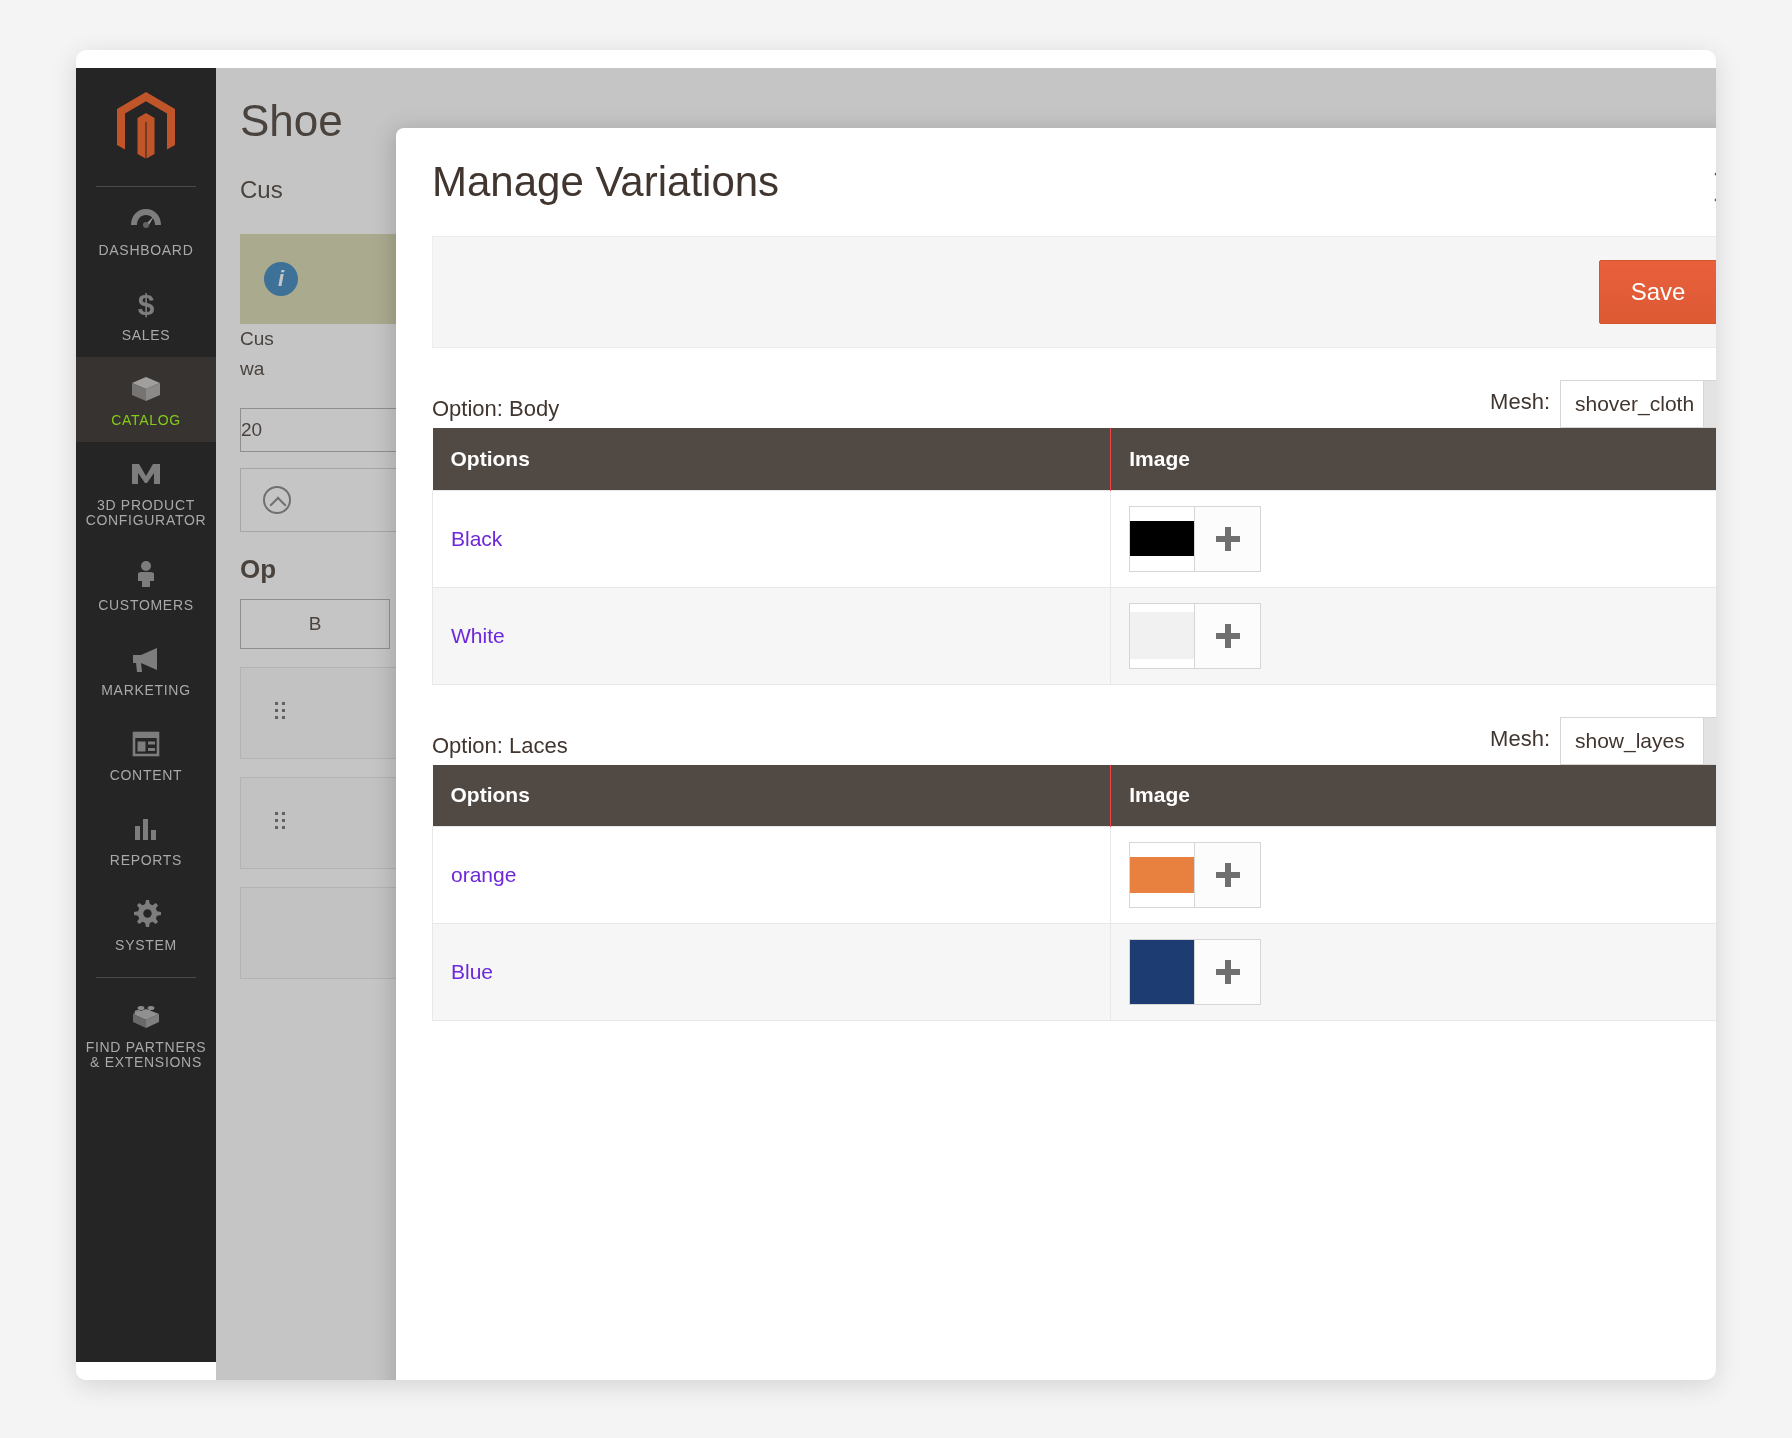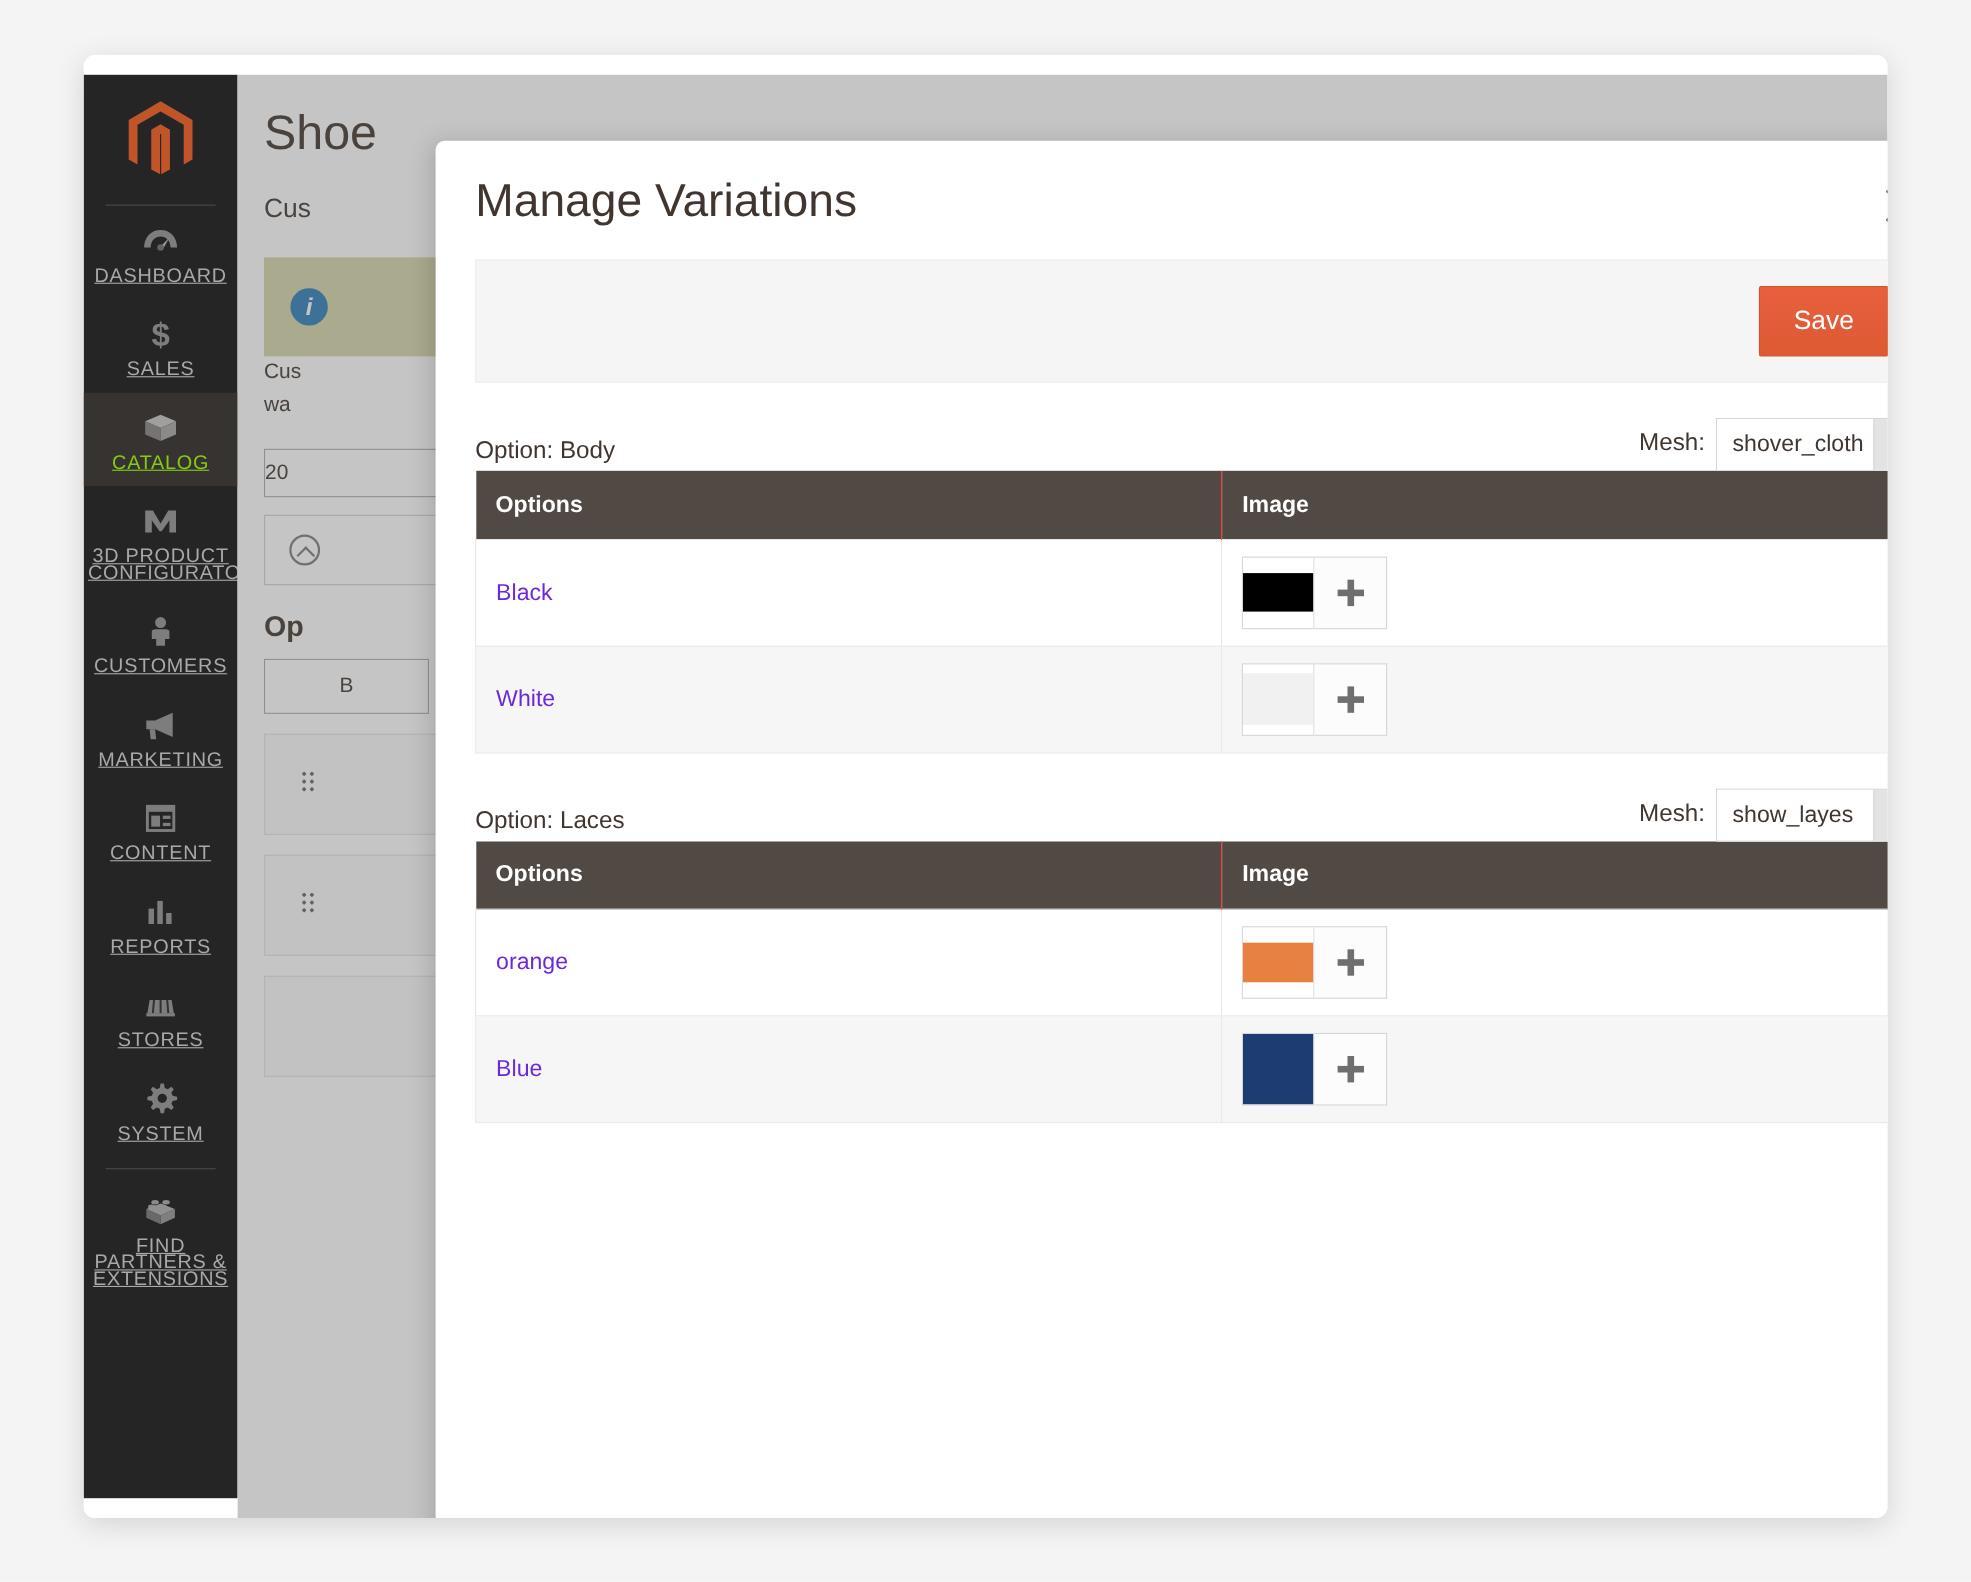--- a/index.html
+++ b/index.html
@@ -52,25 +52,24 @@
   .nav-item.active { background: #373330; }
   .nav-icon {
     display: block;
     margin: 0 auto 9px auto;
     width: 34px; height: 30px;
     opacity: .62;
   }
   .nav-label {
     display: block;
     color: #a9a9a9;
-    font-size: 18px;
+    font-size: 14px;
     letter-spacing: .7px;
     line-height: 15px;
     text-transform: uppercase;
-    text-decoration: underline;
   }
   .nav-item.active .nav-label { color: #84cc16; }
   #nav-sep {
     width: 100px; height: 1px; background: #4a4a4a;
     margin: 10px auto 6px auto;
   }
 
   
   #page-content {
     position: absolute;
@@ -376,28 +375,20 @@
 
       <div class="nav-item">
         <svg class="nav-icon" viewBox="0 0 34 30">
           <rect x="6" y="12" width="5" height="14" fill="#b3b3b3"></rect>
           <rect x="14" y="5" width="5" height="21" fill="#b3b3b3"></rect>
           <rect x="22" y="16" width="5" height="10" fill="#b3b3b3"></rect>
         </svg>
         <span class="nav-label">REPORTS</span>
       </div>
 
-      <div class="nav-item">
-        <svg class="nav-icon" viewBox="0 0 34 30">
-          <path d="M5 22 L7 10 L27 10 L29 22 Z" fill="#b3b3b3"></path>
-          <path d="M11 10 L10 22 M17 10 L17 22 M23 10 L24 22" stroke="#3a3a3a" stroke-width="1.8"></path>
-          <rect x="4" y="22" width="26" height="3" fill="#b3b3b3"></rect>
-        </svg>
-        <span class="nav-label">STORES</span>
-      </div>
 
       <div class="nav-item">
         <svg class="nav-icon" viewBox="0 0 34 30">
           <path d="M17 3 L20 3 L20.8 7 L23.5 8.2 L26.8 6 L29 8.2 L26.8 11.5 L28 14.2 L32 15 L32 18 L28 18.8 L26.8 21.5 L29 24.8 L26.8 27 L23.5 24.8 L20.8 26 L20 30 L17 30 L16.2 26 L13.5 24.8 L10.2 27 L8 24.8 L10.2 21.5 L9 18.8 L5 18 L5 15 L9 14.2 L10.2 11.5 L8 8.2 L10.2 6 L13.5 8.2 L16.2 7 Z" fill="#b3b3b3" transform="translate(0,-2)"></path>
           <circle cx="18.5" cy="14.5" r="4.2" fill="#252525"></circle>
         </svg>
         <span class="nav-label">SYSTEM</span>
       </div>
 
       <div id="nav-sep"></div>

